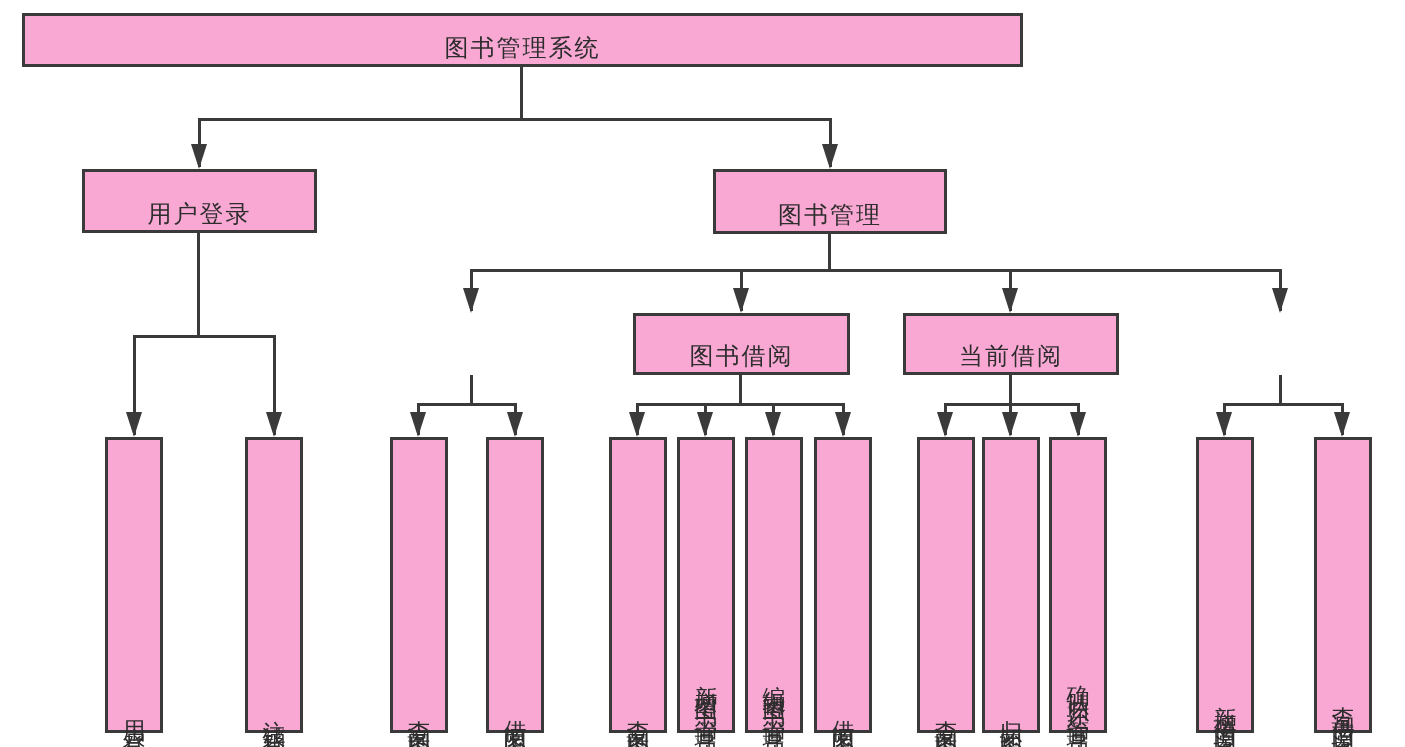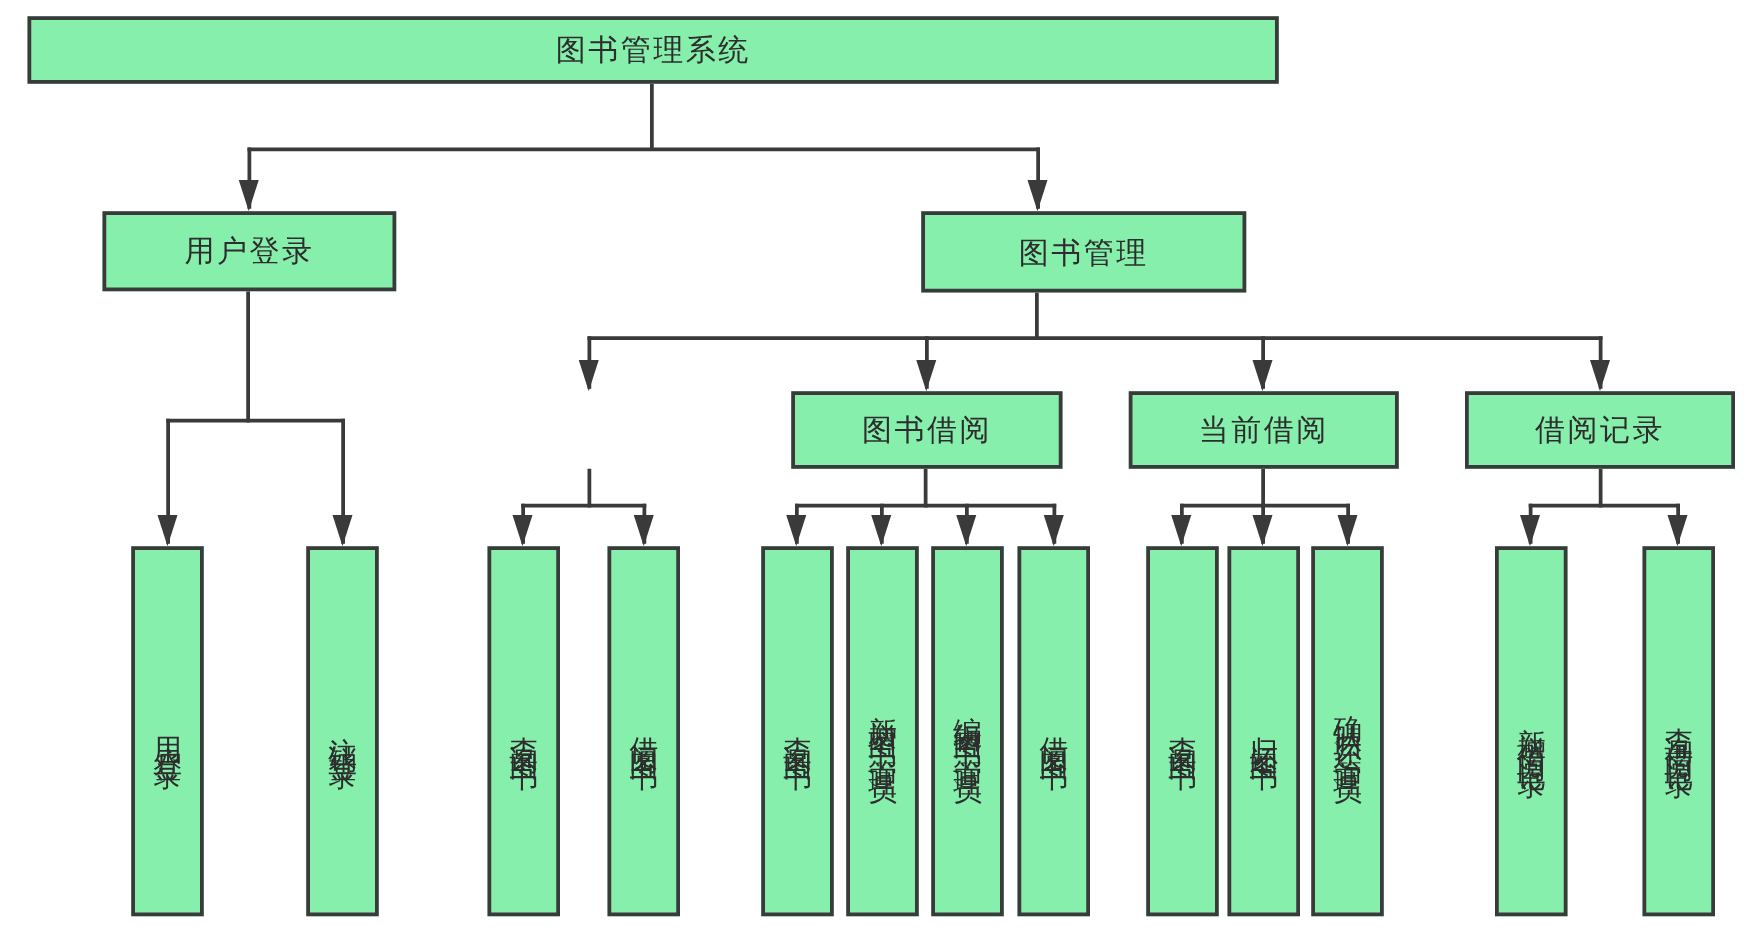--- a/index.html
+++ b/index.html
@@ -13,23 +13,23 @@
     width: 1405px;
     height: 747px;
     background: #ffffff;
     overflow: hidden;
   }
   
   .node {
     position: absolute;
     box-sizing: border-box;
     border: 3px solid #3a3a3a;
-    background: #86efac;
+    background: #f9a8d4;
     display: flex;
-    align-items: center;
+    align-items: flex-end;
     justify-content: center;
     color: #2d2d2d;
   }
   .node.h span {
     font-size: 24px;
     letter-spacing: 2px;
     white-space: nowrap;
   }
   .node.v span {
     writing-mode: vertical-rl;
@@ -130,32 +130,29 @@
   <div class="arrow" style="left:1216px; top:412px;"></div>
   <div class="arrow" style="left:1334px; top:412px;"></div>
 
   <div class="node h" style="left:22px; top:13px; width:1001px; height:54px;">
     <span>图书管理系统</span>
   </div>
 
   <div class="node h" style="left:82px; top:169px; width:235px; height:64px;">
     <span>用户登录</span>
   </div>
-  <div class="node h" style="left:737px; top:169px; width:260px; height:65px;">
+  <div class="node h" style="left:713px; top:169px; width:234px; height:65px;">
     <span>图书管理</span>
   </div>
 
   <div class="node h" style="left:903px; top:313px; width:216px; height:62px;">
     <span>当前借阅</span>
   </div>
   <div class="node h" style="left:633px; top:313px; width:217px; height:62px;">
     <span>图书借阅</span>
-  </div>
-  <div class="node h" style="left:1172px; top:313px; width:216px; height:62px;">
-    <span>借阅记录</span>
   </div>
 
   <div class="node v" style="left:105px; top:437px; width:58px; height:296px;">
     <span>用户登录</span>
   </div>
   <div class="node v" style="left:245px; top:437px; width:58px; height:296px;">
     <span>注销登录</span>
   </div>
 
   <div class="node v" style="left:390px; top:437px; width:58px; height:296px;">

